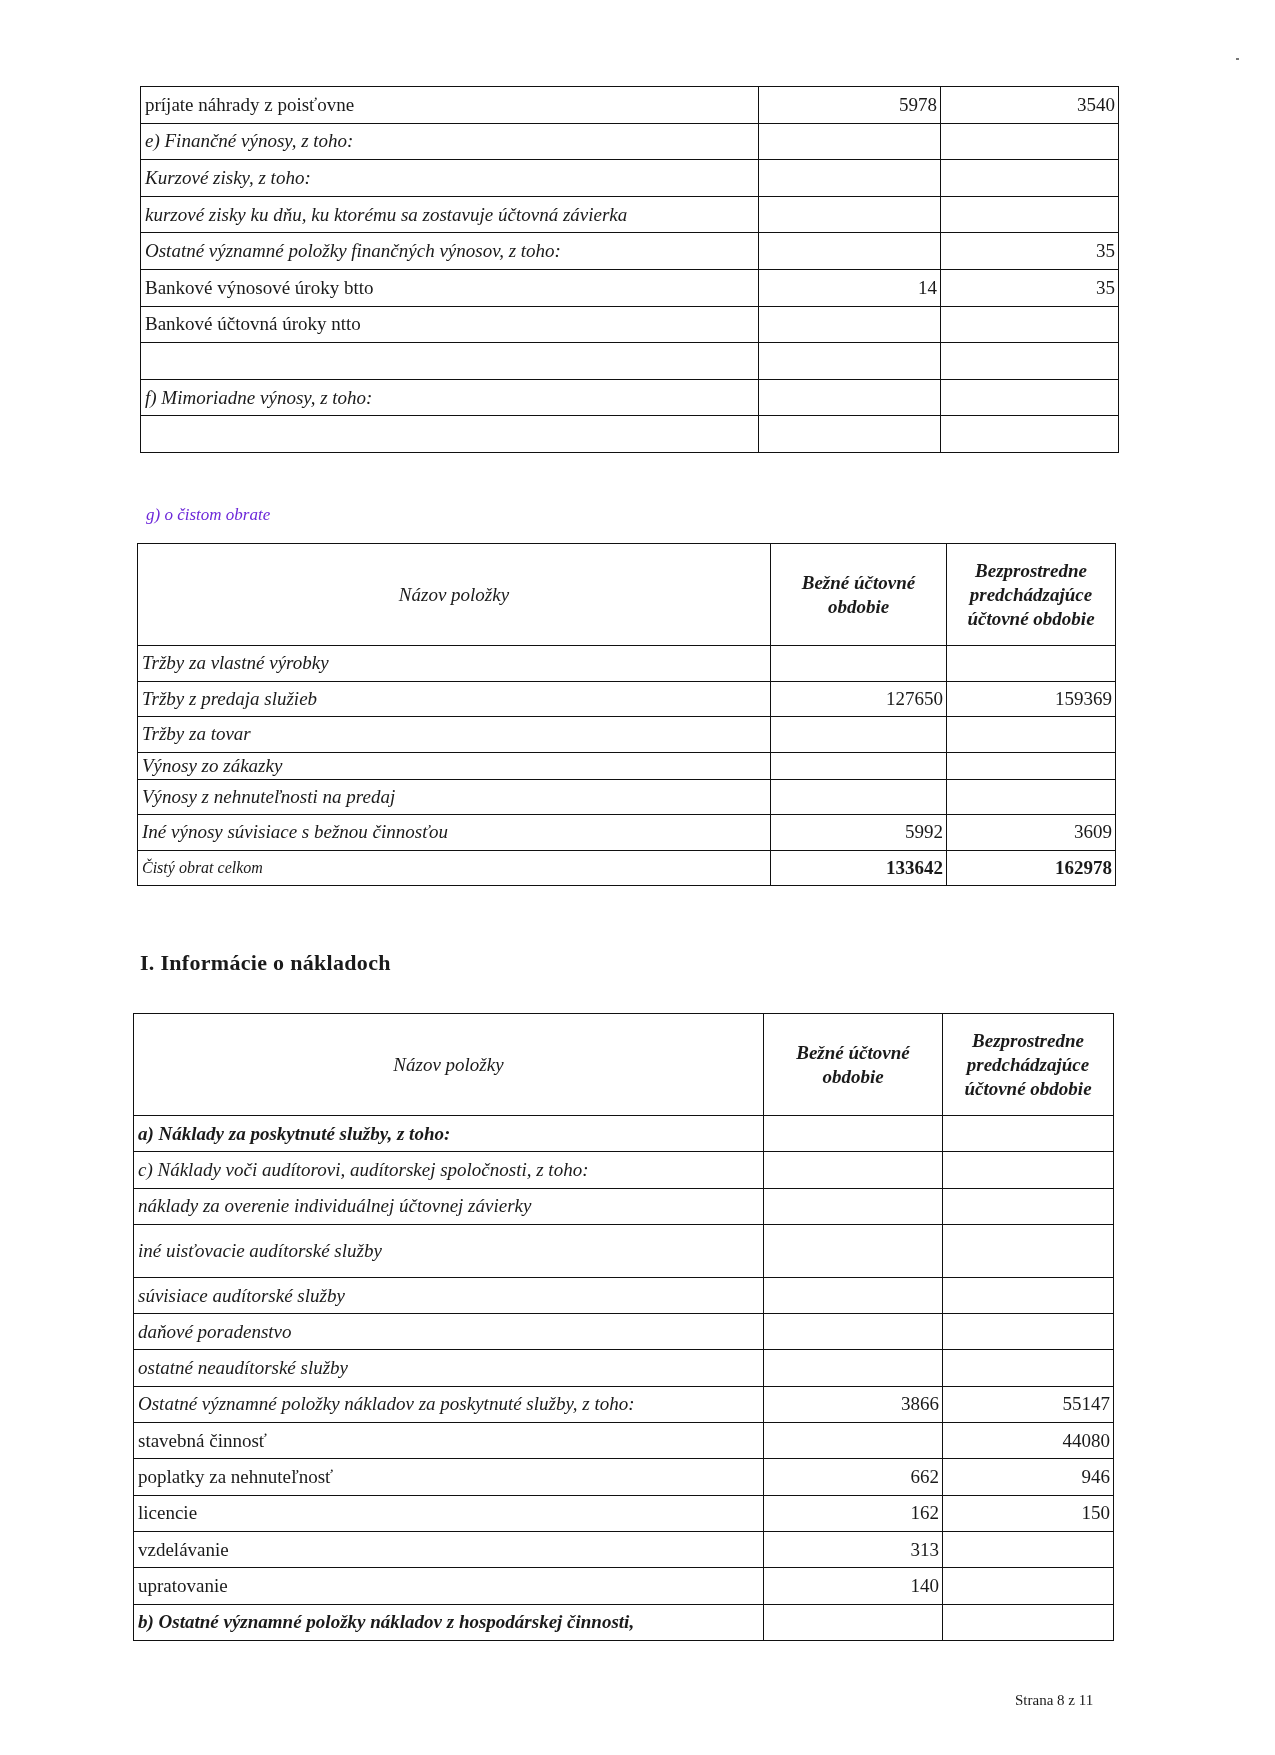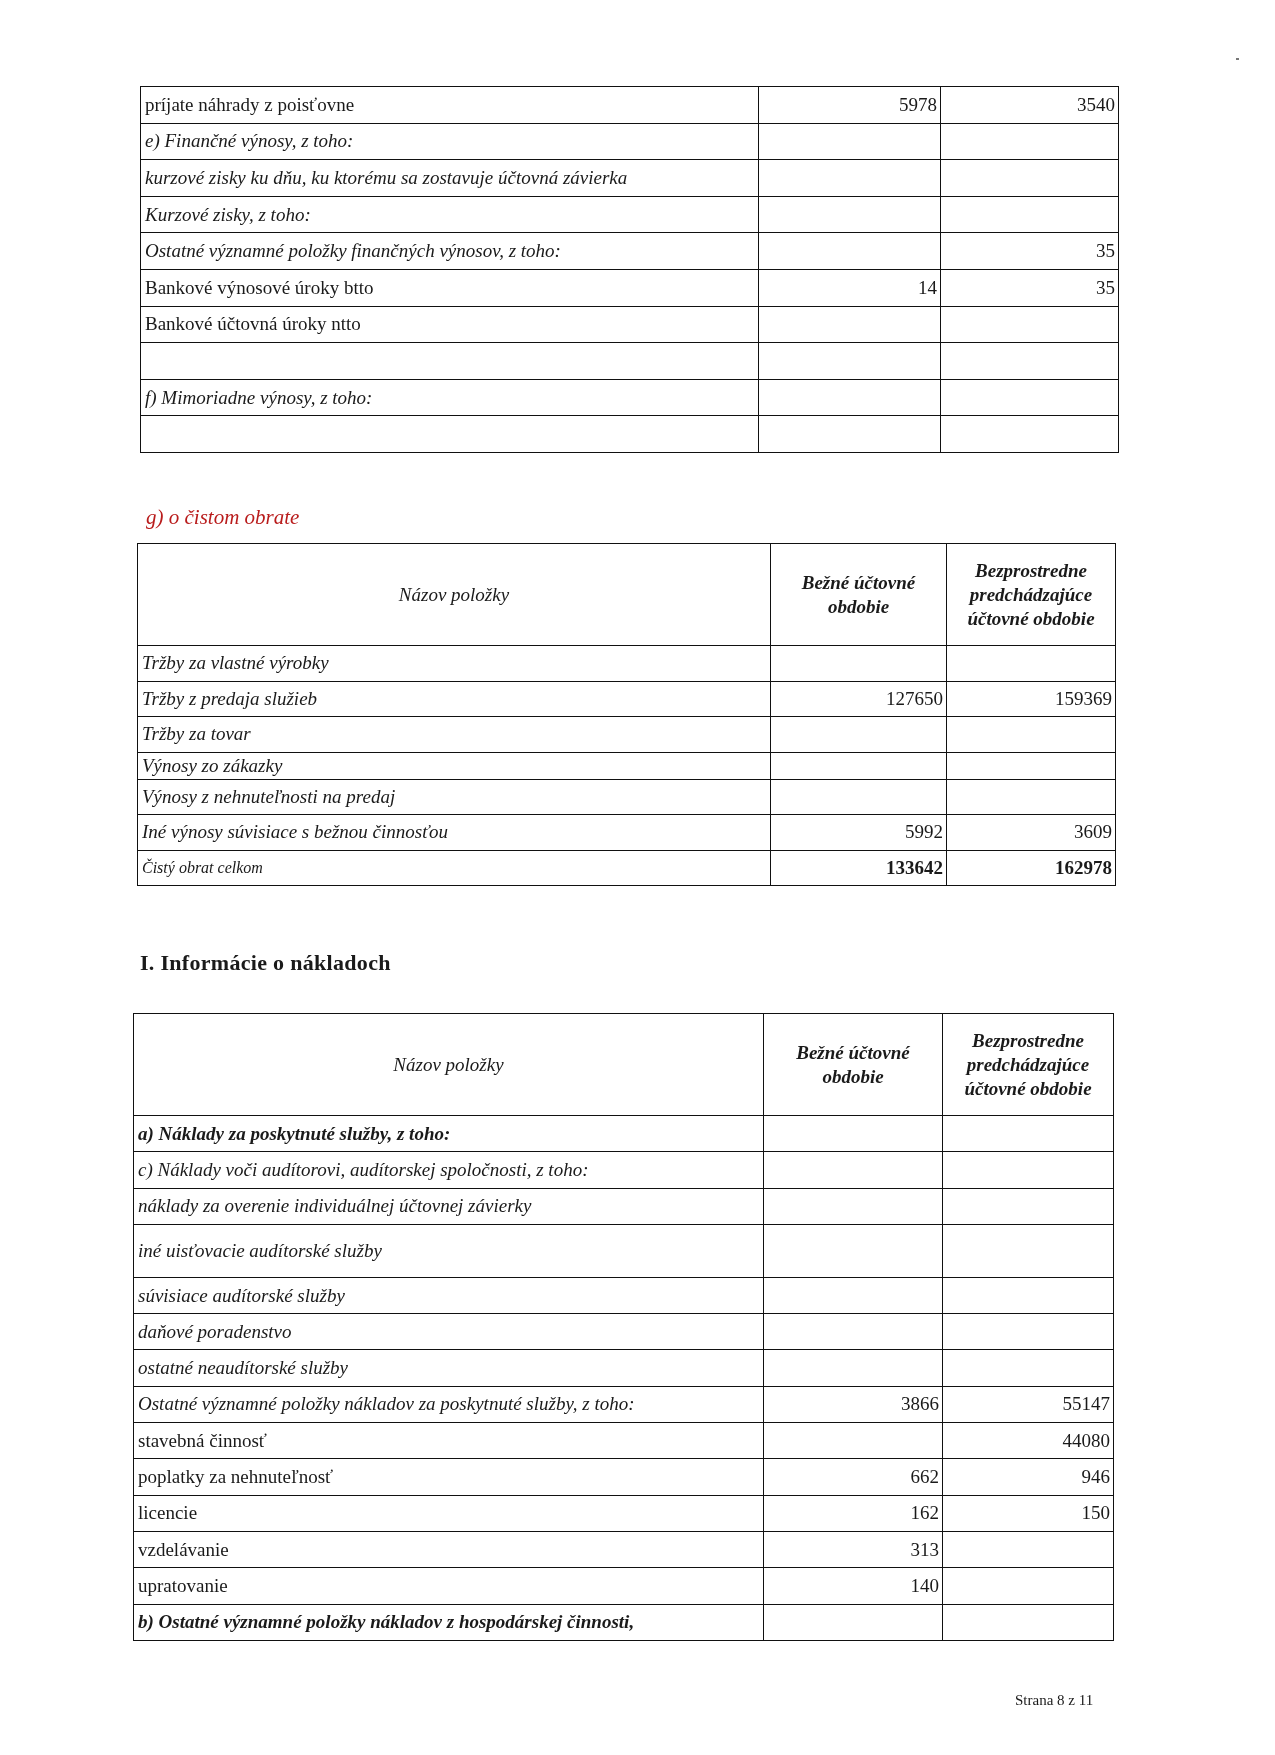--- a/index.html
+++ b/index.html
@@ -7,21 +7,21 @@
          font-family:"Liberation Serif", "DejaVu Serif", serif; color:#1a1a1a; }
   .tbl { position:absolute; border-collapse:collapse; table-layout:fixed; }
   .tbl td { border:1.6px solid #111; padding:0 4px; overflow:hidden; white-space:nowrap;
             font-size:19px; vertical-align:middle; }
   .tbl td.num { text-align:right; padding-right:3px; }
   .tbl td.it { font-style:italic; }
   .tbl td.bold { font-weight:bold; }
   .tbl th { border:1.6px solid #111; font-style:italic; font-weight:bold; font-size:19px;
             line-height:24px; text-align:center; vertical-align:middle; padding:0 16px; }
   .tbl th.name { font-weight:normal; }
-  .sec-label { position:absolute; font-style:italic; font-size:21px; color:#b91c1c; }
+  .sec-label { position:absolute; font-style:italic; font-size:17px; color:#6d28d9; }
   .heading { position:absolute; font-size:22px; font-weight:bold; letter-spacing:0.3px; }
   .footer { position:absolute; font-size:15px; }
   .speck { position:absolute; width:3px; height:2px; background:#777; }
 </style>
 </head>
 <body>
 
 <table class="tbl" style="left:140px; top:86px; width:978px;">
   <colgroup>
       <col style="width:618px">
@@ -33,26 +33,26 @@
         <td>príjate náhrady z poisťovne</td>
         <td class="num">5978</td>
         <td class="num">3540</td>
       </tr>
       <tr style="height: 36.6px;">
         <td class="it">e) Finančné výnosy, z toho:</td>
         <td class="num"></td>
         <td class="num"></td>
       </tr>
       <tr style="height: 36.6px;">
+        <td class="it">Kurzové zisky, z toho:</td>
+        <td class="num"></td>
+        <td class="num"></td>
+      </tr>
+      <tr style="height: 36.6px;">
         <td class="it">kurzové zisky ku dňu, ku ktorému sa zostavuje účtovná závierka</td>
-        <td class="num"></td>
-        <td class="num"></td>
-      </tr>
-      <tr style="height: 36.6px;">
-        <td class="it">Kurzové zisky, z toho:</td>
         <td class="num"></td>
         <td class="num"></td>
       </tr>
       <tr style="height: 36.6px;">
         <td class="it">Ostatné významné položky finančných výnosov, z toho:</td>
         <td class="num"></td>
         <td class="num">35</td>
       </tr>
       <tr style="height: 36.6px;">
         <td>Bankové výnosové úroky btto</td>

